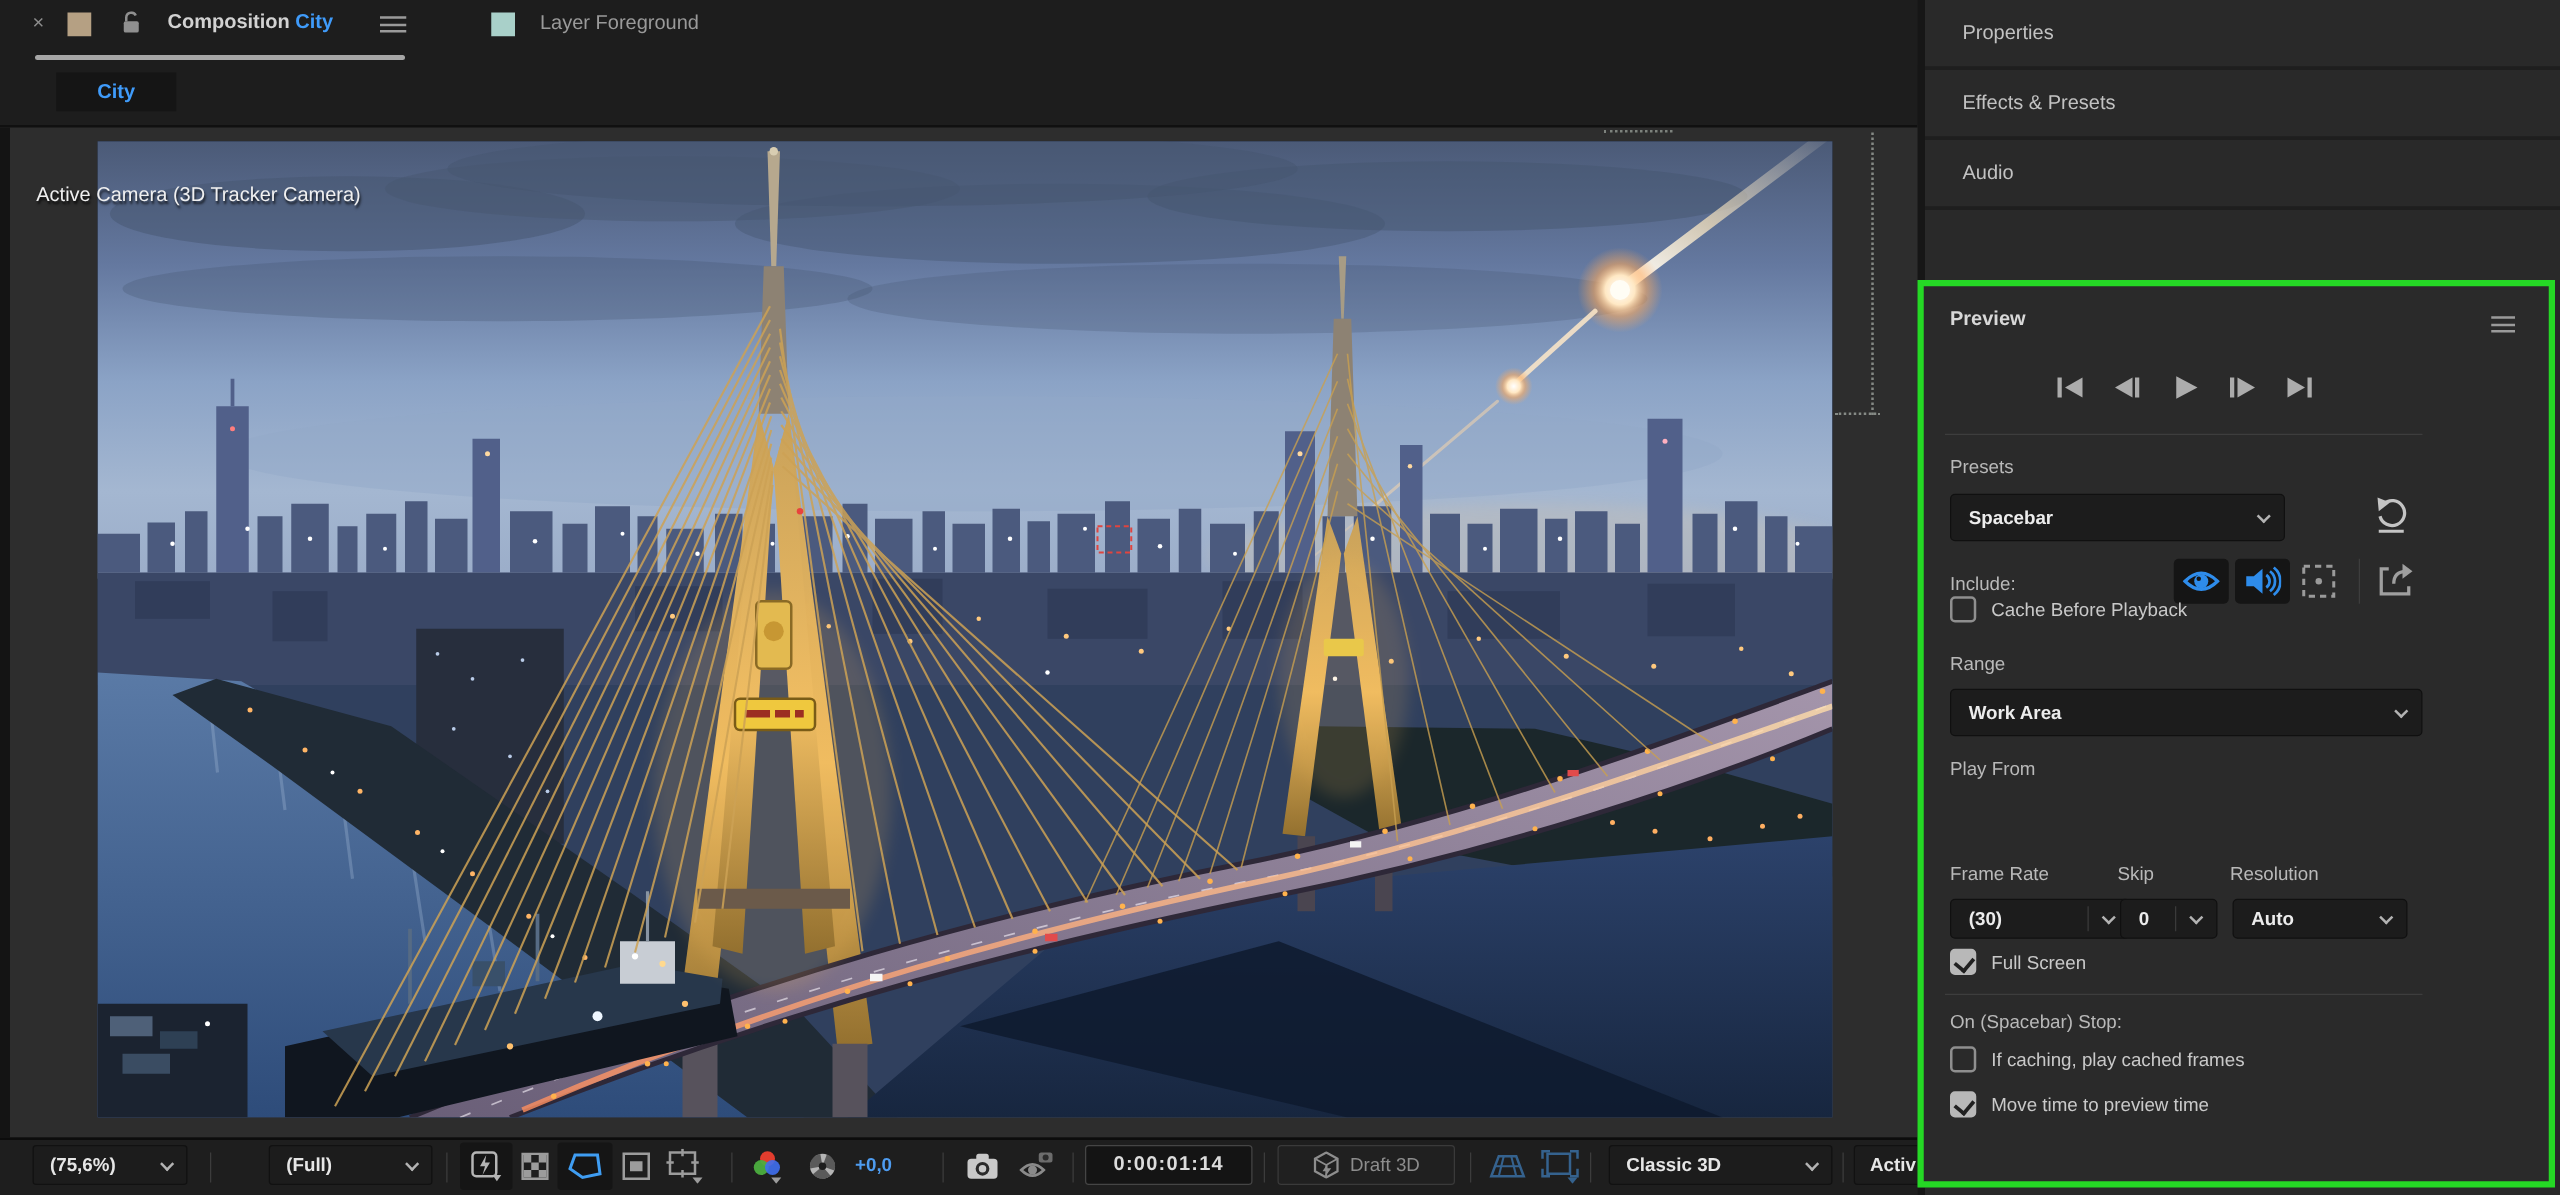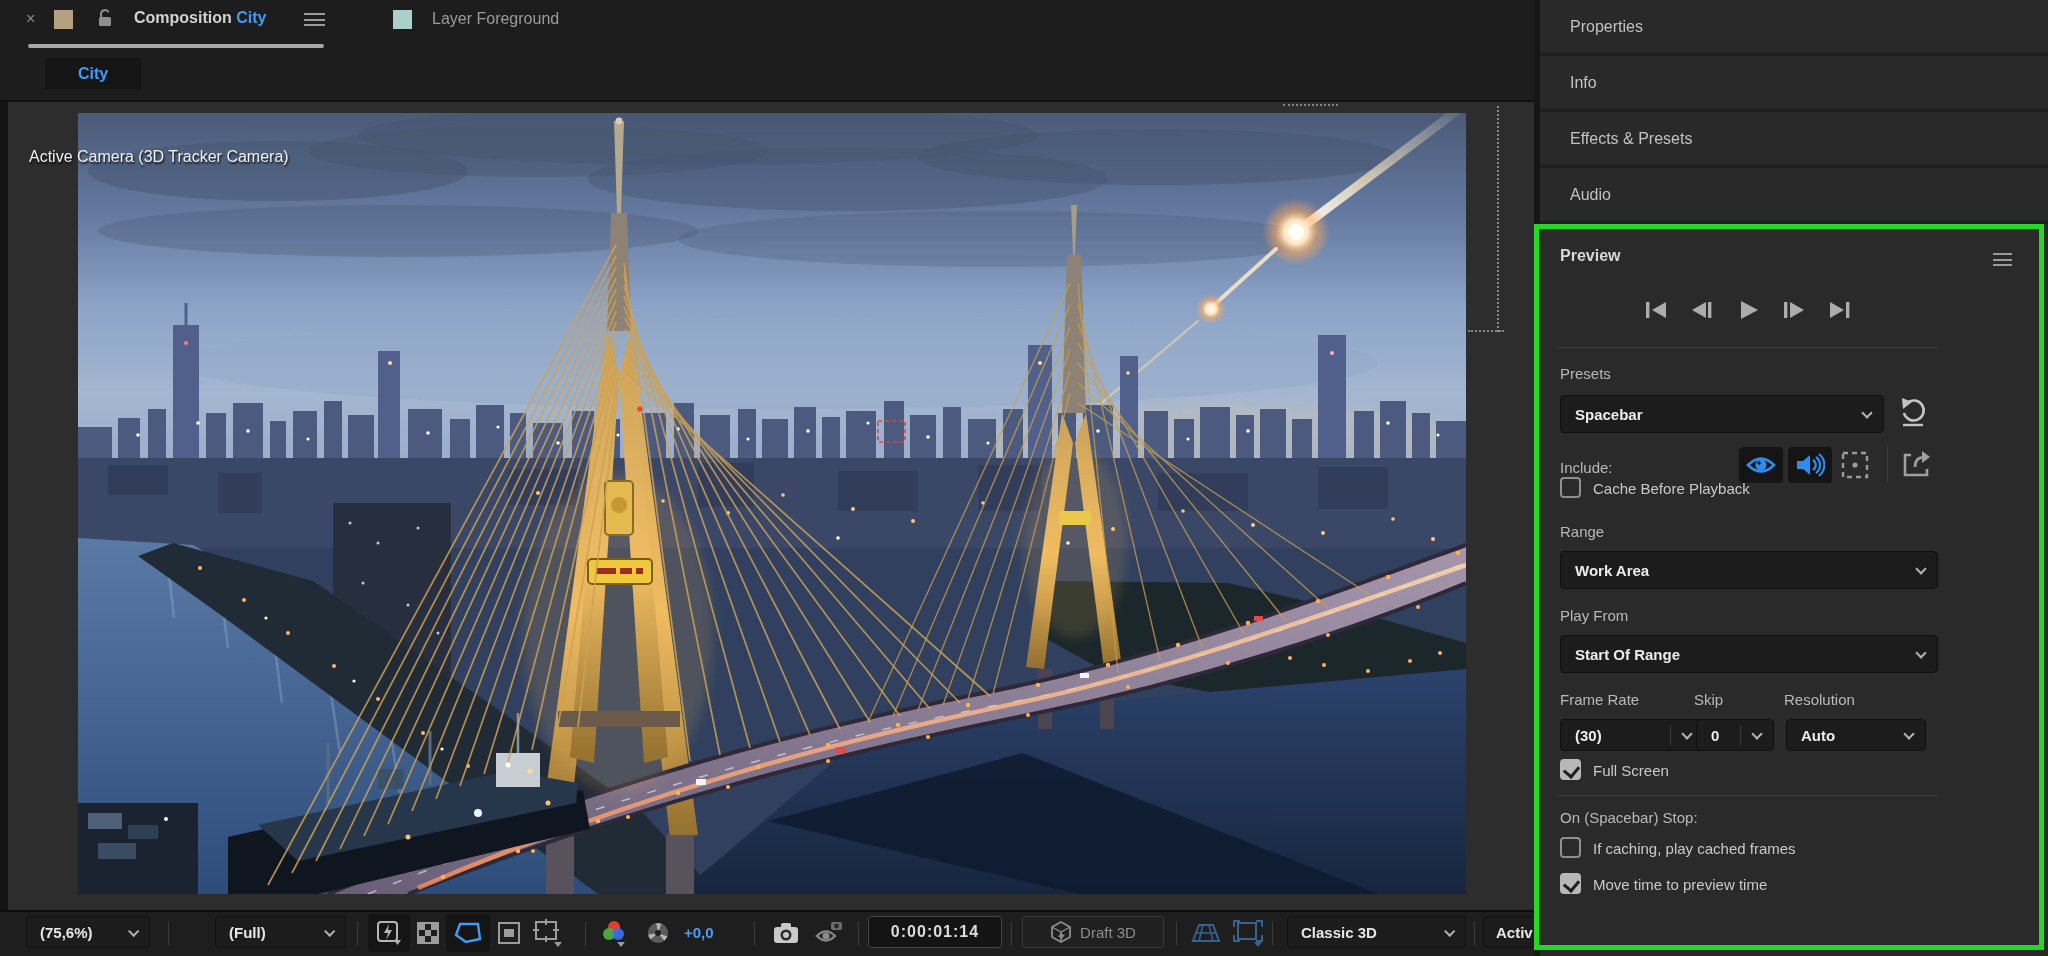--- a/index.html
+++ b/index.html
@@ -609,23 +609,20 @@
         <span>Activ</span>
       </div>
     </div>
   </div>
 
   <div class="sidebar">
     <div class="side-row">
         <span>Properties</span>
       </div>
     <div class="side-row">
-        <span>Info</span>
-      </div>
-    <div class="side-row">
         <span>Effects &amp; Presets</span>
       </div>
     <div class="side-row">
         <span>Audio</span>
       </div>
     <div class="scroll-thumb"></div>
   </div>
 
   <div class="preview-panel">
     <div class="pp pp-title">Preview</div>
@@ -659,21 +656,21 @@
         <svg width="26" height="20" viewBox="0 0 26 20">
             <polygon points="3,2 17,10 3,18" fill="#acacac"></polygon>
             <rect x="19" y="2" width="3.4" height="16" fill="#acacac"></rect>
           </svg>
       </span>
     </div>
 
     <div class="pp pp-div" style="top:118px;"></div>
 
     <div class="pp pp-label" style="left:21px;top:136px;">Presets</div>
-    <div class="pdd" style="left:21px;top:166px;width:324px;">
+    <div class="pdd" style="left:21px;top:166px;width:268px;">
       <span>Spacebar</span>
         <span class="chev"></span>
     </div>
     <span class="pp" style="left:360px;top:168px;">
       <svg width="28" height="32" viewBox="0 0 28 32">
         <path d="M8 6 A10 10 0 1 1 5 16" fill="none" stroke="#c4c4c4" stroke-width="2.6"></path>
         <polygon points="3,1 13,5 4,12" fill="#c4c4c4"></polygon>
         <line x1="4" y1="28" x2="24" y2="28" stroke="#c4c4c4" stroke-width="2.4"></line>
       </svg>
     </span>
@@ -710,24 +707,20 @@
     <span class="cb" style="left:21px;top:248px;"></span>
     <div class="pp pp-label" style="left:54px;top:251px;color:#c9c9c9;">Cache Before Playback</div>
 
     <div class="pp pp-label" style="left:21px;top:294px;">Range</div>
     <div class="pdd" style="left:21px;top:322px;width:378px;">
       <span>Work Area</span>
         <span class="chev"></span>
     </div>
 
     <div class="pp pp-label" style="left:21px;top:378px;">Play From</div>
-    <div class="pdd" style="left:21px;top:406px;width:378px;">
-      <span>Start Of Range</span>
-        <span class="chev"></span>
-    </div>
 
     <div class="pp pp-label" style="left:21px;top:462px;">Frame Rate</div>
     <div class="pp pp-label" style="left:155px;top:462px;">Skip</div>
     <div class="pp pp-label" style="left:245px;top:462px;">Resolution</div>
 
     <div class="pdd small" style="left:21px;top:490px;width:144px;">
       <span>(30)</span>
         <span class="innersep"></span>
         <span class="chev"></span>
     </div>

